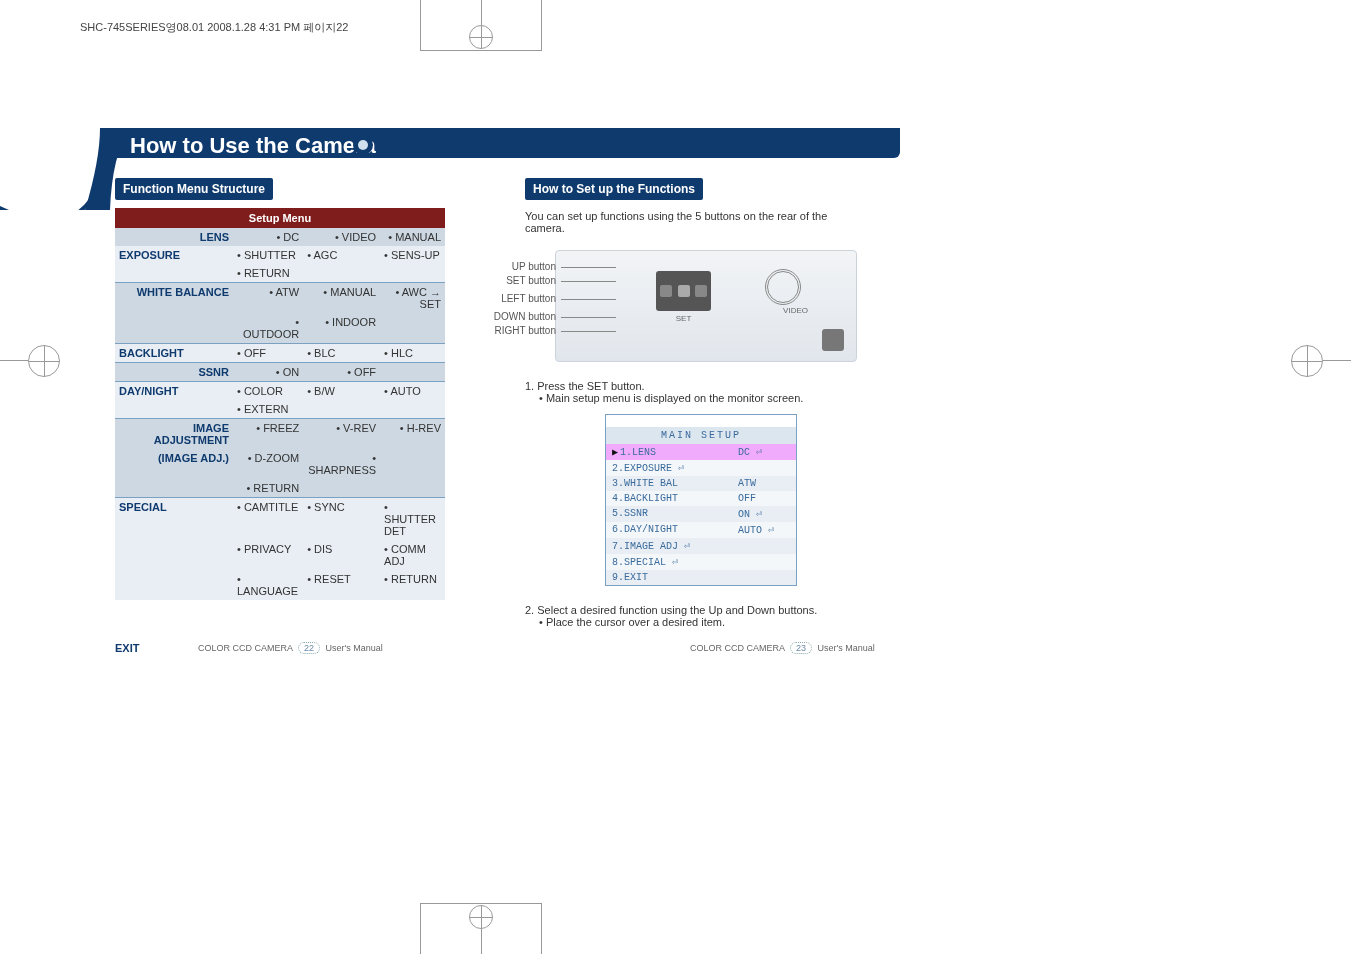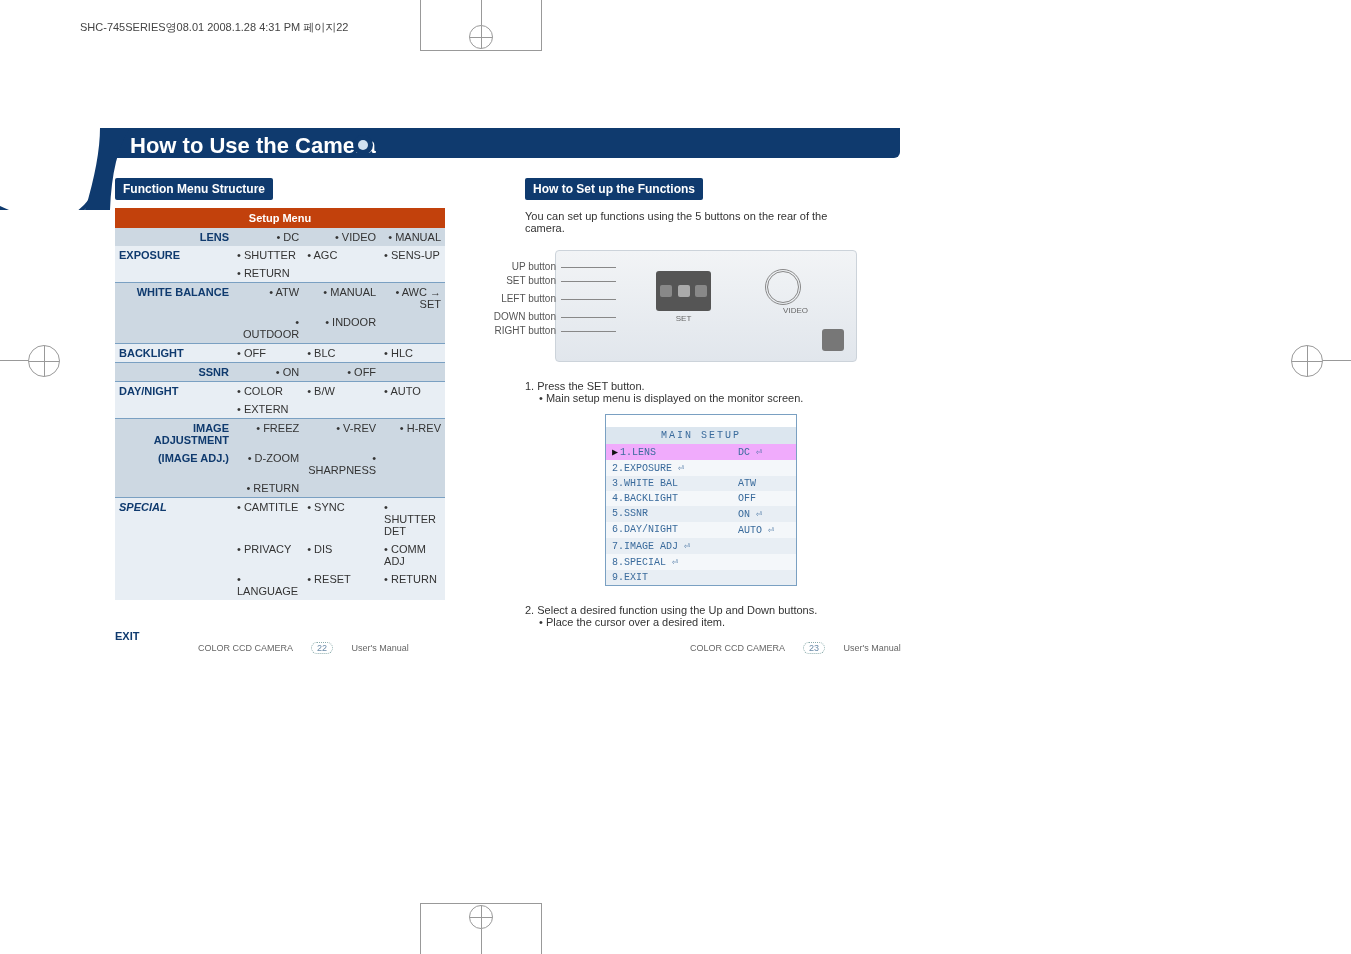--- a/index.html
+++ b/index.html
@@ -36,21 +36,21 @@
   .title{position:absolute;left:130px;top:133px;font:700 22px Arial;color:#fff;}
   .bullet{position:absolute;left:353px;top:135px;width:20px;height:20px;border-radius:50%;background:#0f3a6e;}
   .bullet:before{content:"";position:absolute;left:5px;top:5px;width:10px;height:10px;border-radius:50%;background:#d0e0ef;}
 
   .section-bar{background:#0f3a6e;color:#fff;font:700 12px Arial;padding:4px 8px;border-radius:2px;display:inline-block;}
 
   .left-col{position:absolute;left:115px;top:178px;width:330px;}
   .right-col{position:absolute;left:525px;top:178px;width:340px;}
 
   .tbl{width:100%;border-collapse:collapse;font:11px Arial;margin-top:8px;}
-  .tbl th{background:#c2410c;color:#fff;font-weight:700;text-align:center;padding:4px;}
+  .tbl th{background:#7f1d1d;color:#fff;font-weight:700;text-align:center;padding:4px;}
   .tbl td{padding:3px 4px;vertical-align:top;}
   .tbl tr.cat td:first-child{color:#0f3a6e;font-weight:700;}
   .tbl tr.sep td{border-top:1px solid #7aa0c2;}
   .row-bg-a{background:#cdd8e2;text-align:right;}
   .row-bg-b{background:#e8eef4;}
 
   .intro{font:11px Arial;color:#333;margin-top:10px;}
   .diagram{margin:16px 0 0 30px;width:300px;height:110px;border:1px solid #ccd3da;background:linear-gradient(#f2f4f6,#e1e6ec);border-radius:4px;position:relative;}
   .diagram .lbl{position:absolute;font:10px Arial;color:#555;text-align:right;width:80px;}
   .diagram .lbl:after{content:"";position:absolute;top:50%;right:-60px;width:55px;border-top:1px solid #888;}
@@ -76,25 +76,25 @@
   .osd .hd{background:#dce6ef;text-align:center;padding:3px 0;letter-spacing:2px;margin-top:12px;}
   .osd .row{display:flex;padding:2px 6px;}
   .osd .row .k{flex:1;}
   .osd .row .v{width:52px;}
   .osd .even{background:#e8eef4;}
   .osd .odd{background:#f4f7fa;}
   .osd .sel{background:#f0abfc;}
   .osd .ptr{color:#111;margin-right:2px;}
 
   .footer{position:absolute;bottom:300px;font:9px Arial;color:#666;}
-  .footer .pg{display:inline-block;border:1px dotted #8aa;border-radius:8px;padding:0 5px;margin:0 16px;color:#6a8aa8;text-align:center;}
+  .footer .pg{display:inline-block;border:1px dotted #8aa;border-radius:8px;padding:0 5px;margin:0 3px;color:#6a8aa8;text-align:center;}
   .footer.left{left:198px;}
   .footer.right{left:690px;}
 
-  .exit{font:11px Arial;color:#0f3a6e;font-weight:700;margin-top:30px;}
+  .exit{font:11px Arial;color:#0f3a6e;font-weight:700;margin-top:42px;}
 </style>
 </head>
 <body>
 
 <div class="page">
   <div class="reg-top">
       <div class="circ"></div>
     </div>
   <div class="reg-bot">
       <div class="circ"></div>
@@ -195,21 +195,21 @@
             <td>• SHARPNESS</td>
             <td></td>
           </tr>
           <tr class="cat row-bg-a">
             <td style="width: 110px;"></td>
             <td>• RETURN</td>
             <td></td>
             <td></td>
           </tr>
           <tr class="cat row-bg-b sep">
-            <td style="width: 110px; font-style: italic;">SPECIAL</td>
+            <td style="width: 110px;">SPECIAL</td>
             <td>• CAMTITLE</td>
             <td>• SYNC</td>
             <td>• SHUTTER DET</td>
           </tr>
           <tr class="cat row-bg-b">
             <td style="width: 110px;"></td>
             <td>• PRIVACY</td>
             <td>• DIS</td>
             <td>• COMM ADJ</td>
           </tr>

